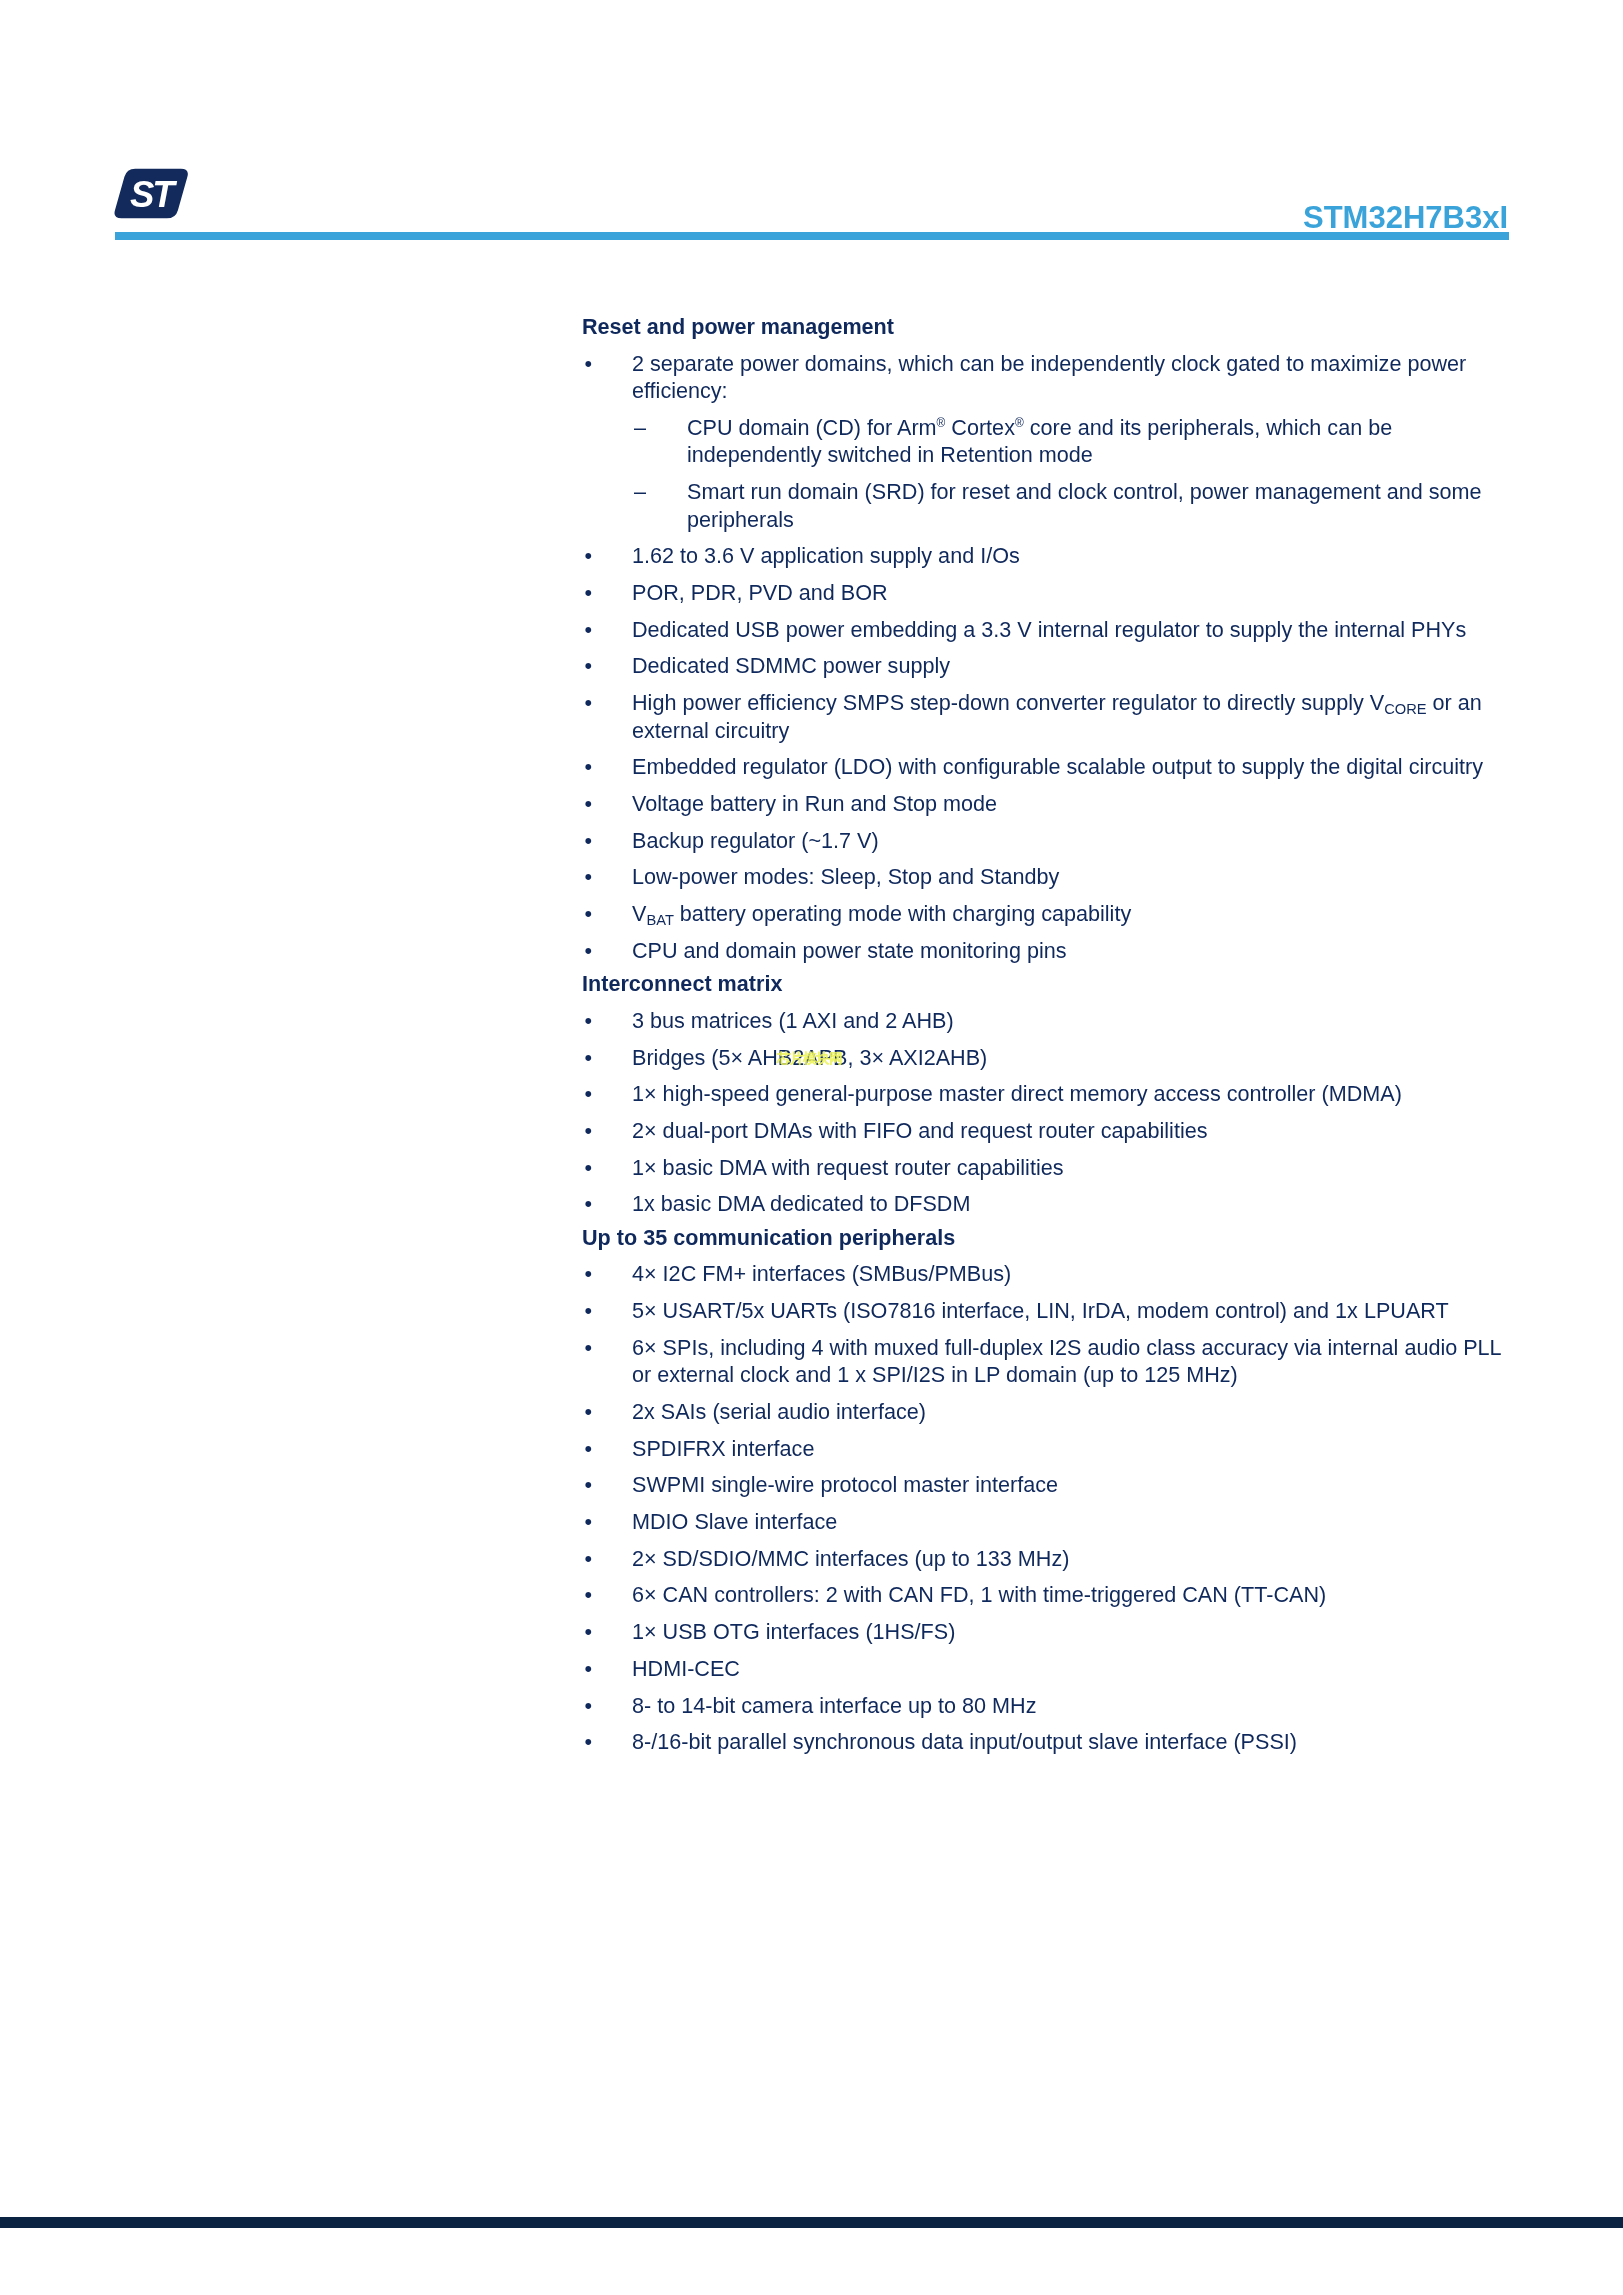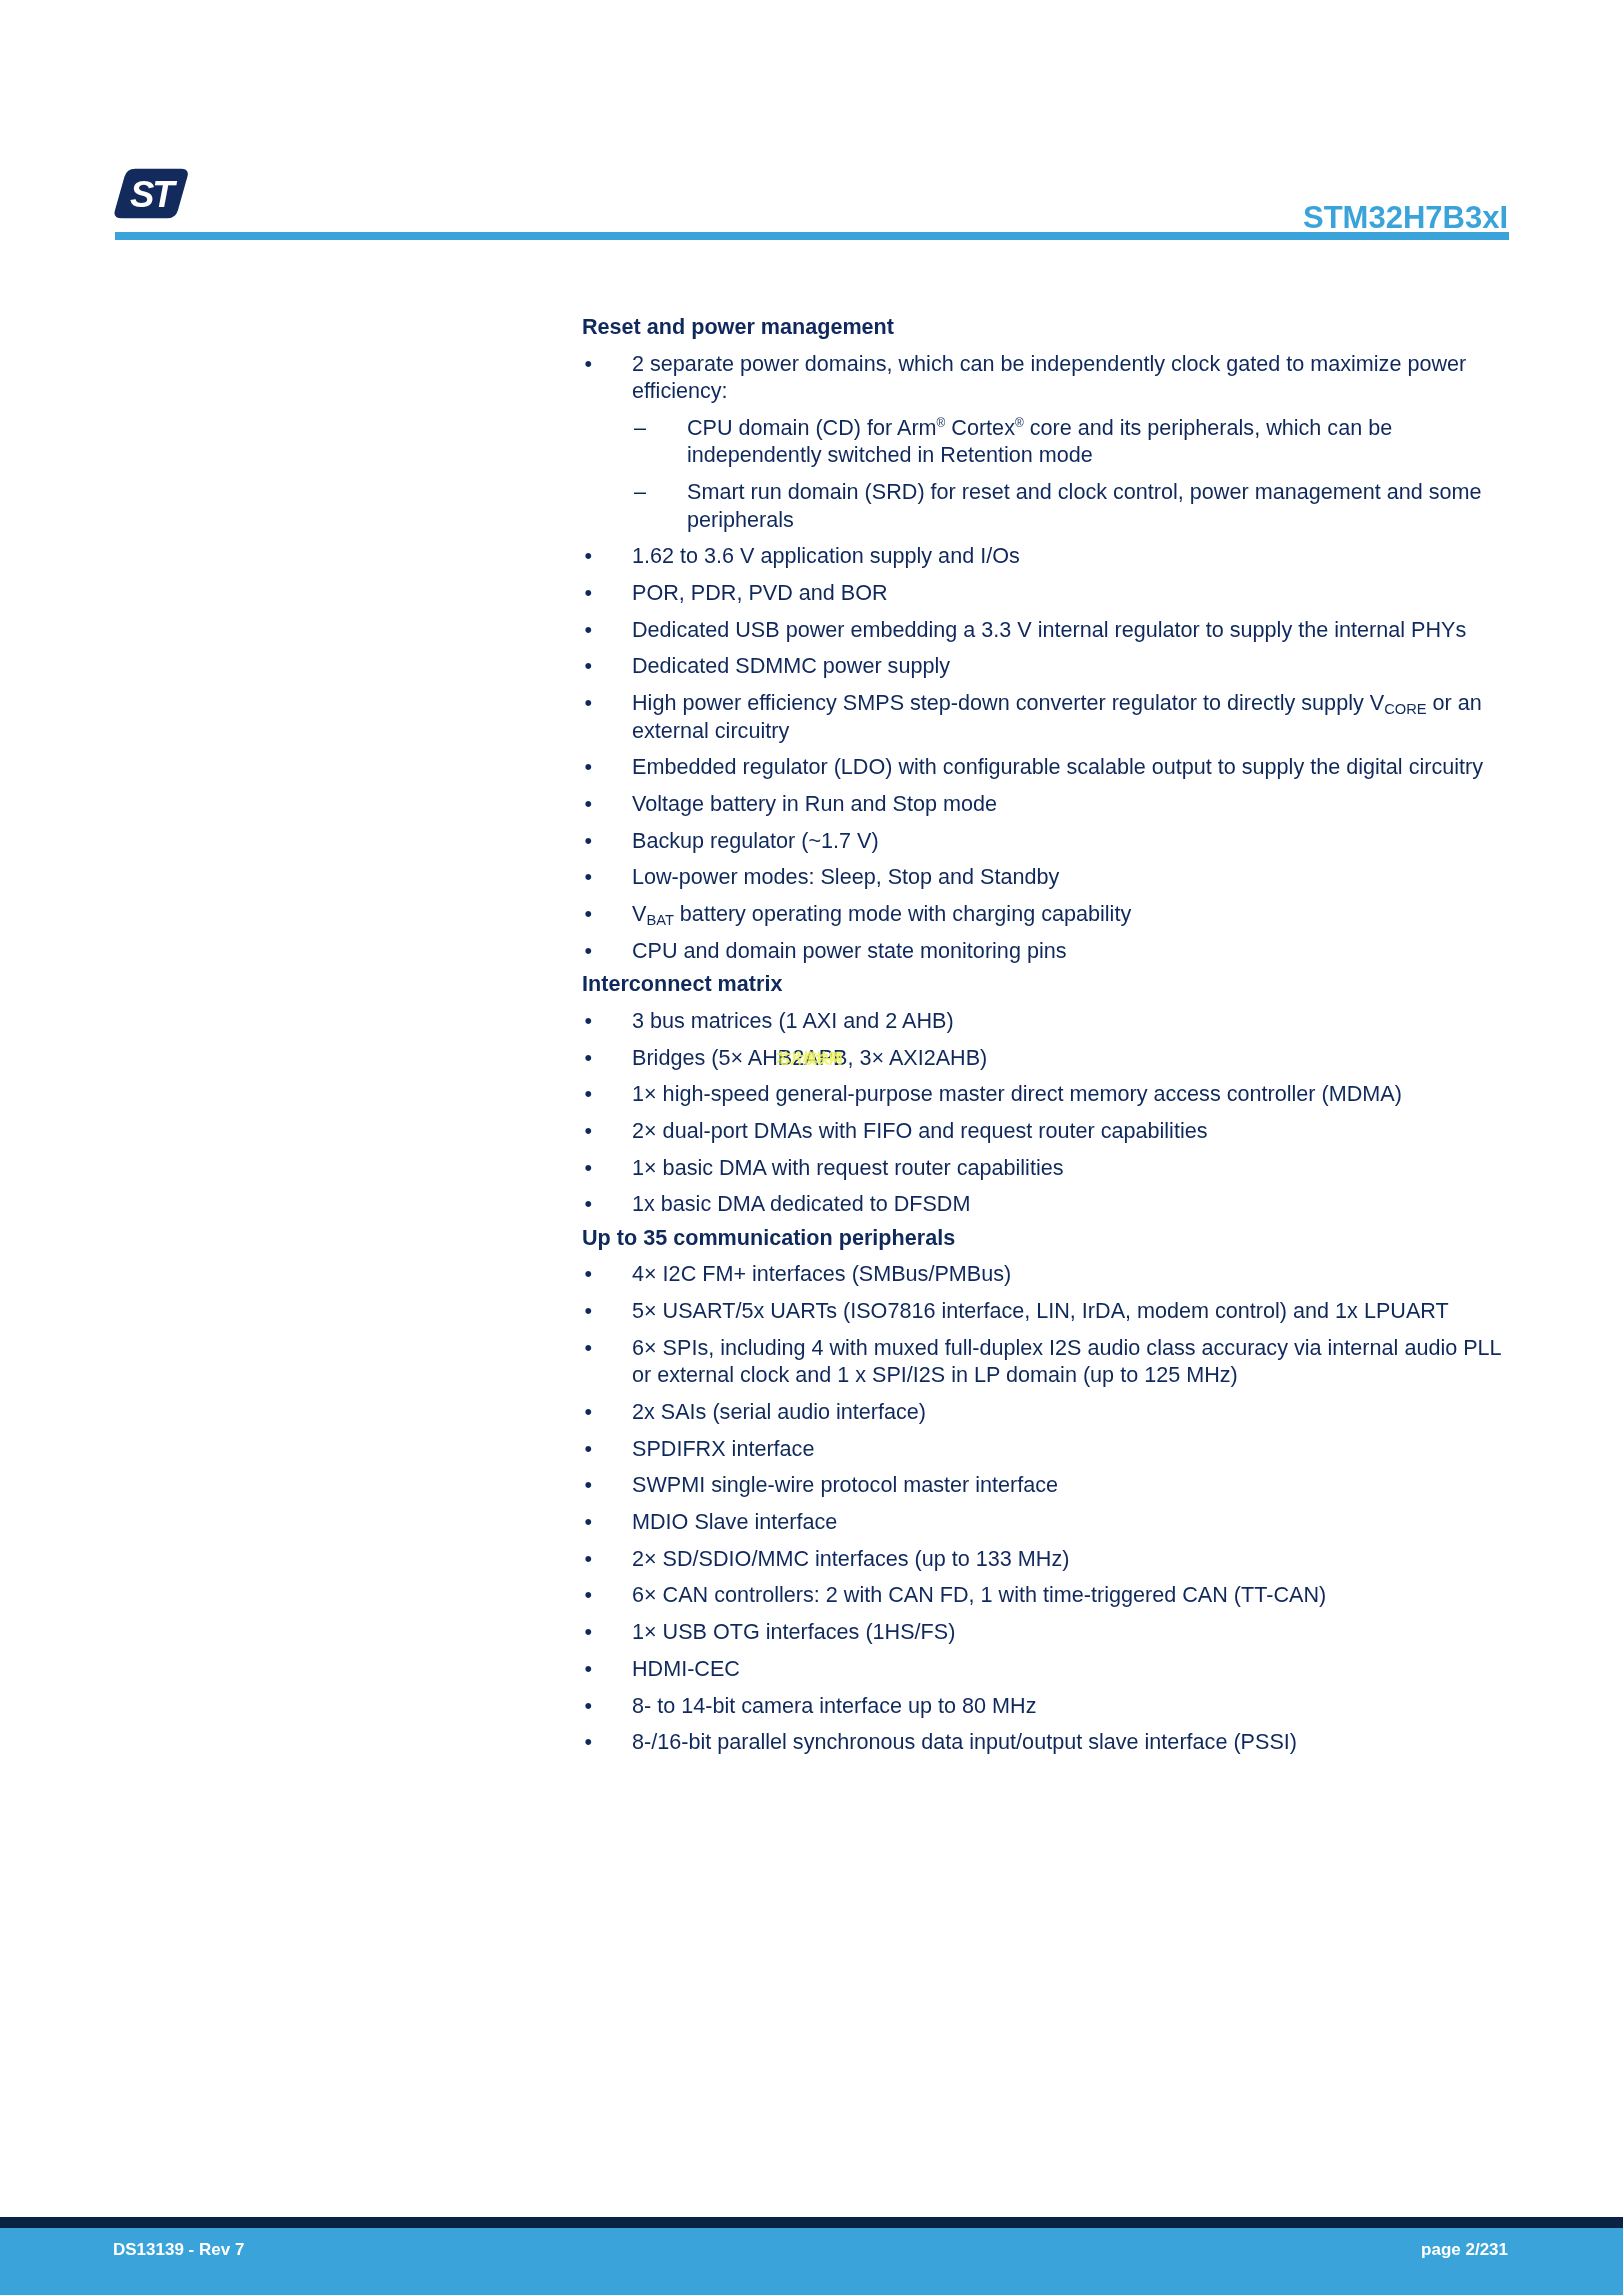--- a/index.html
+++ b/index.html
@@ -90,19 +90,15 @@
       <div class="li b"><span class="marker">•</span><span>MDIO Slave interface</span></div>
       <div class="li b"><span class="marker">•</span><span>2× SD/SDIO/MMC interfaces (up to 133 MHz)</span></div>
       <div class="li b"><span class="marker">•</span><span>6× CAN controllers: 2 with CAN FD, 1 with time-triggered CAN (TT-CAN)</span></div>
       <div class="li b"><span class="marker">•</span><span>1× USB OTG interfaces (1HS/FS)</span></div>
       <div class="li b"><span class="marker">•</span><span>HDMI-CEC</span></div>
       <div class="li b"><span class="marker">•</span><span>8- to 14-bit camera interface up to 80 MHz</span></div>
       <div class="li b"><span class="marker">•</span><span>8-/16-bit parallel synchronous data input/output slave interface (PSSI)</span></div>
     </div>
 
   <div class="footer-stripe"></div>
-  <div class="footer-bar">
-    <span class="footer-left">DS13139 - Rev 7</span>
-    <span class="footer-right">page 2/231</span>
-  </div>
 
 </div>
 
 
 </body></html>

